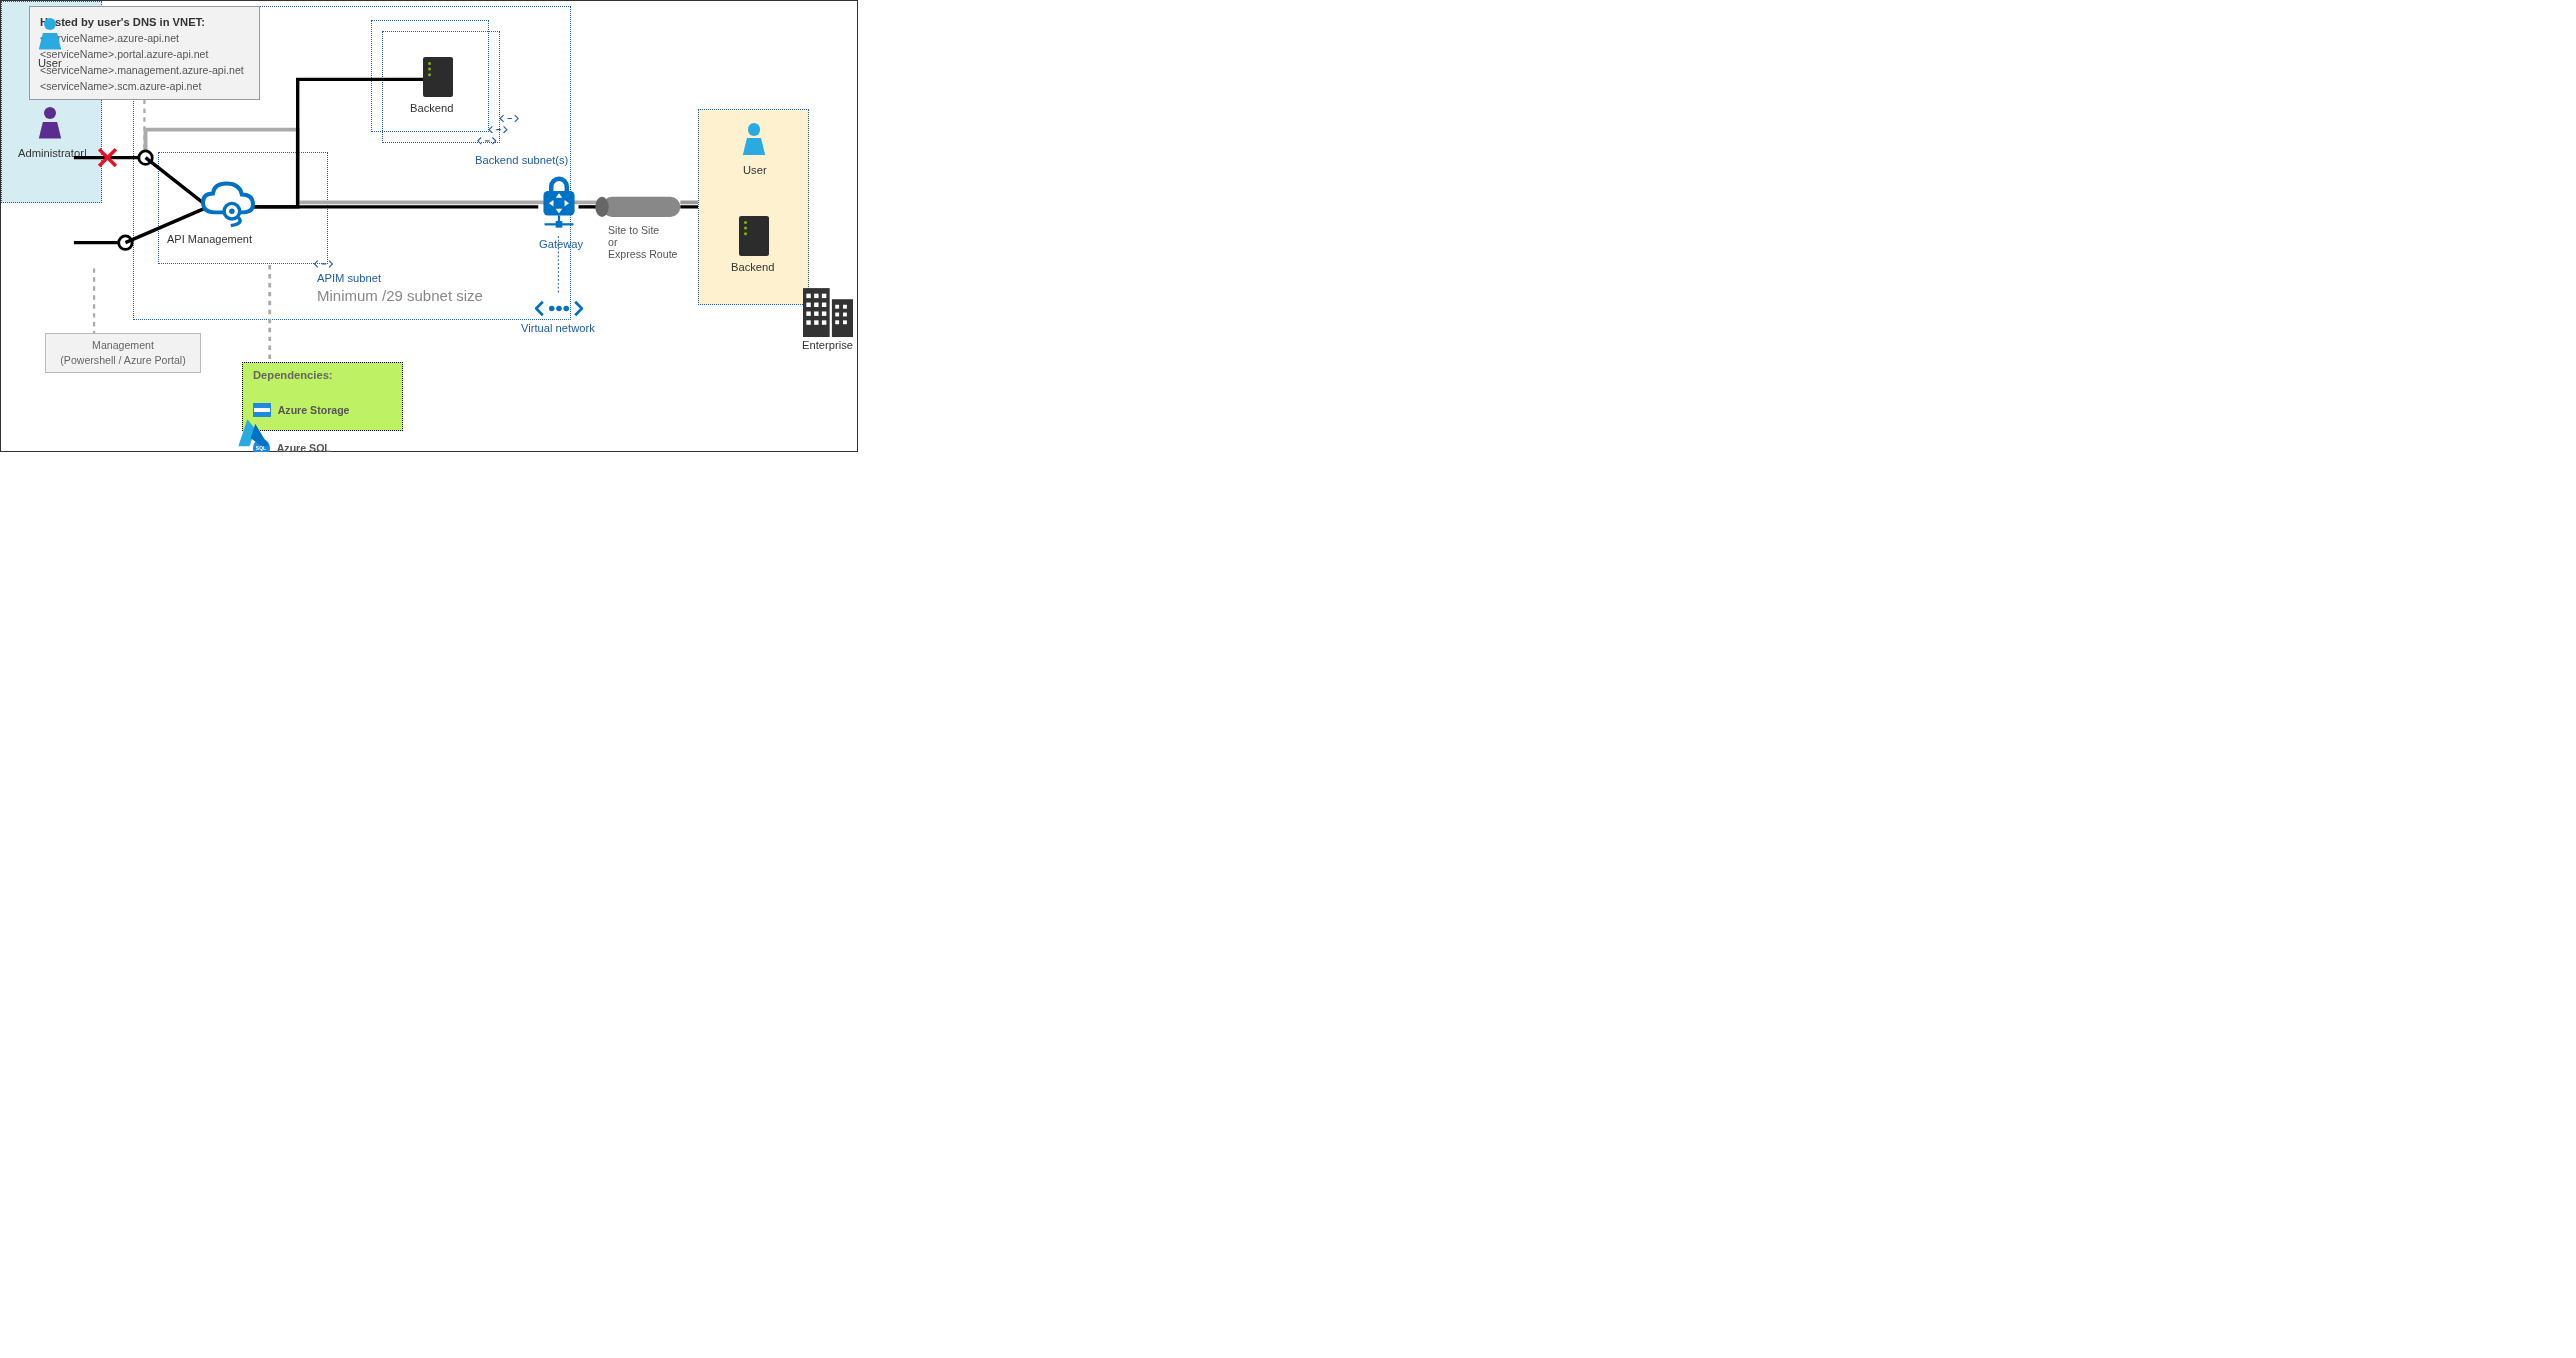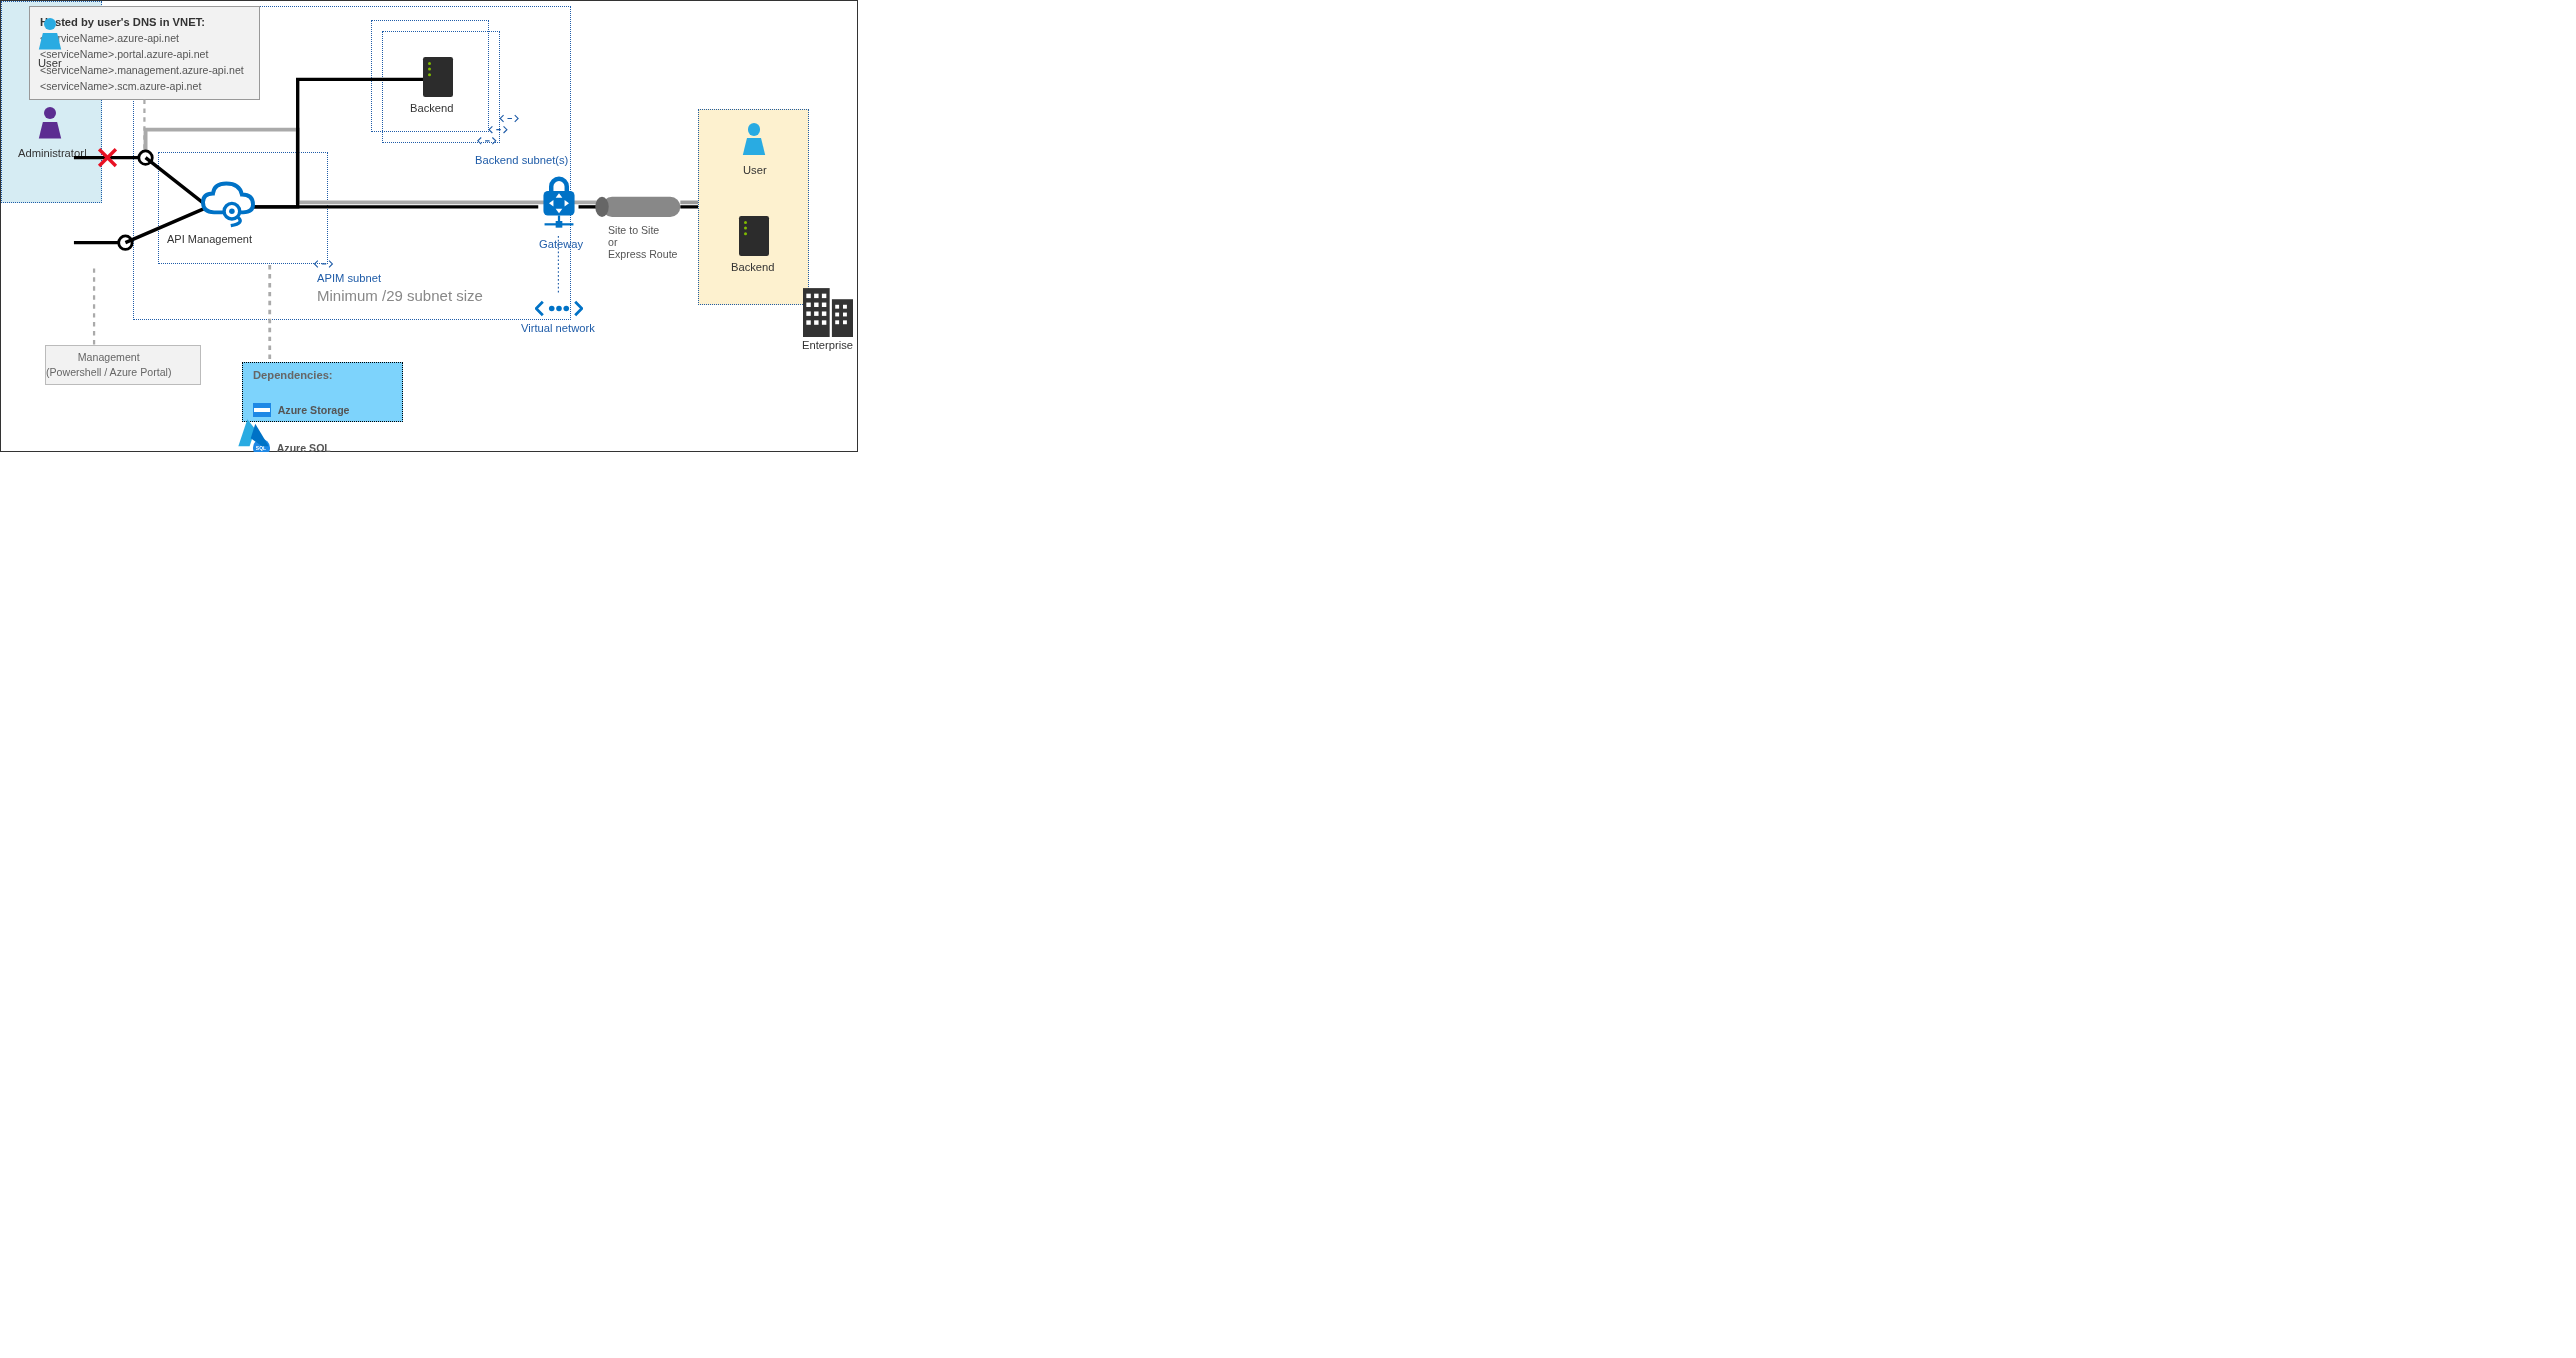--- a/index.html
+++ b/index.html
@@ -2,22 +2,22 @@
 <html style="font-size:9px"><head>
 <meta charset="utf-8">
 <style>
   * { box-sizing: border-box; margin: 0; padding: 0; }
   body { font-family: "Segoe UI", Arial, sans-serif; background: #fff; }
   .canvas { position: relative; width: 858px; height: 452px; border: 1.1px solid #333; background: #fff; }
   .dotted-box { position: absolute; border: 1.1px dotted #1f5ca8; }
   .users-box { left: 7.8px; top: 108px; width: 101px; height: 202px; background: #d6ecf3; border: 1.7px dotted #1f5ca8; }
   .dns-box { position: absolute; left: 28px; top: 4.5px; width: 231px; height: 94px; background: #f2f2f2; border: 0.6px solid #999; padding: 7.8px 10px; font-size: 10.6px; color: #555; line-height: 1.5; }
   .dns-box .title { font-weight: bold; color: #333; font-size: 11.2px; }
-  .mgmt-box { position: absolute; left: 44px; top: 344px; width: 156px; height: 40px; background: #f2f2f2; border: 0.6px solid #bbb; display: flex; align-items: center; justify-content: flex-start; font-size: 10.6px; color: #666; text-align: center; line-height: 1.4; }
-  .deps-box { position: absolute; left: 241px; top: 361px; width: 161px; height: 60px; background: #7dd3fc; border: 1.7px dotted #000; padding: 5.6px 10px; }
+  .mgmt-box { position: absolute; left: 44px; top: 332px; width: 156px; height: 40px; background: #f2f2f2; border: 0.6px solid #bbb; display: flex; align-items: center; justify-content: center; font-size: 10.6px; color: #666; text-align: center; line-height: 1.4; }
+  .deps-box { position: absolute; left: 241px; top: 361px; width: 161px; height: 69px; background: #bef264; border: 1.7px dotted #000; padding: 5.6px 10px; }
   .deps-box .title { font-weight: bold; color: #666; font-size: 11.2px; margin-bottom: 5.6px; }
   .dep-row { display: flex; align-items: center; gap: 6.7px; margin-top: 22px; font-size: 10.6px; color: #555; font-weight: bold; }
   .label { position: absolute; font-size: 11.2px; color: #333; }
   .label-blue { color: #1f5ca8; text-align: center; }
   .label-grey { color: #888; font-size: 15px; }
   .vnet-box { left: 132px; top: 4.5px; width: 438px; height: 314px; }
   .apim-box { left: 157px; top: 151px; width: 170px; height: 112px; }
   .backend-box1 { left: 370px; top: 19px; width: 118px; height: 112px; }
   .backend-box2 { left: 381px; top: 30px; width: 118px; height: 112px; }
   .enterprise-box { position: absolute; left: 697px; top: 108px; width: 111px; height: 196px; background: #fdf1cf; border: 1.7px dotted #1f5ca8; }

